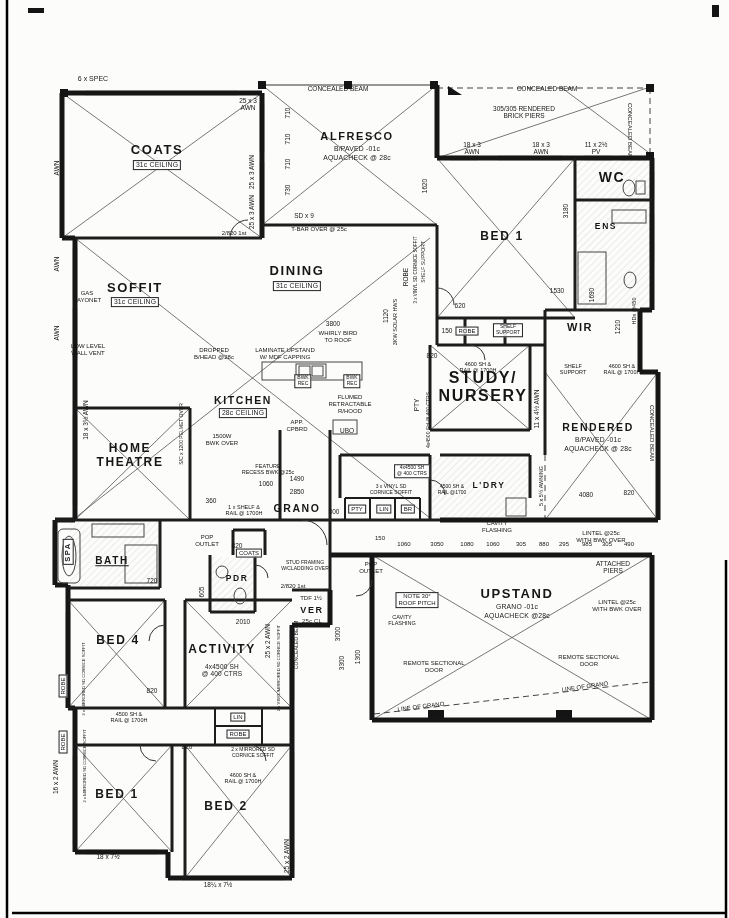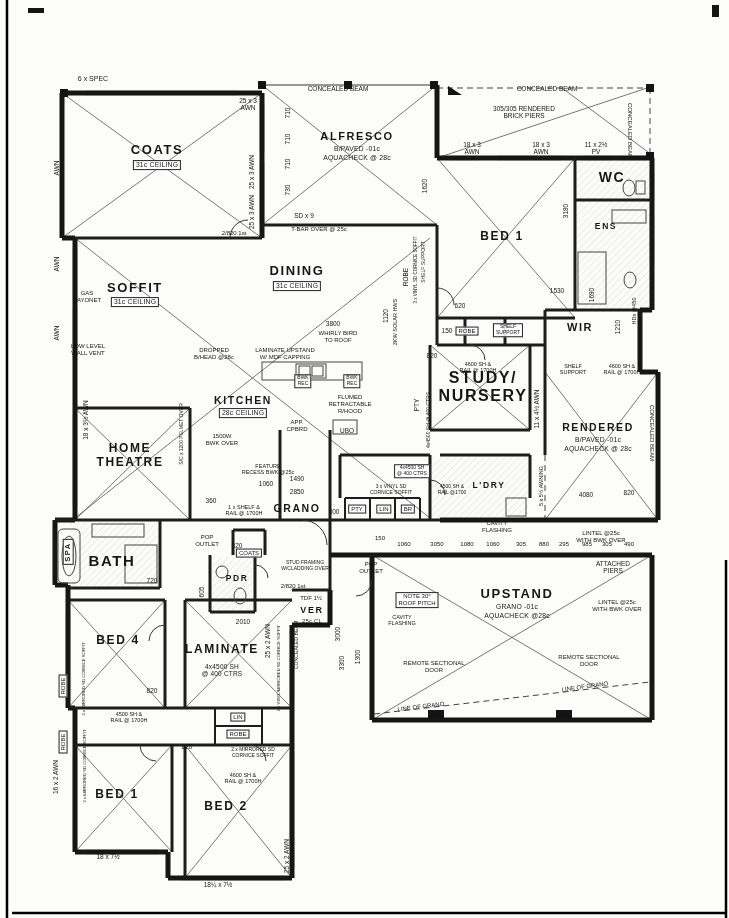--- a/index.html
+++ b/index.html
@@ -166,25 +166,25 @@
       <div class="lbl room" style="left: 297px; top: 271px; font-size: 13px; transform: translate(-50%, -50%);">DINING</div>
       <div class="lbl room" style="left: 580px; top: 327px; font-size: 11px; transform: translate(-50%, -50%);">WIR</div>
       <div class="lbl room" style="left: 483px; top: 387px; font-size: 16px; transform: translate(-50%, -50%);">STUDY/
 NURSERY</div>
       <div class="lbl room" style="left: 243px; top: 400px; font-size: 10.5px; transform: translate(-50%, -50%);">KITCHEN</div>
       <div class="lbl room" style="left: 130px; top: 456px; font-size: 12px; transform: translate(-50%, -50%);">HOME
 THEATRE</div>
       <div class="lbl room" style="left: 598px; top: 427px; font-size: 10.5px; transform: translate(-50%, -50%);">RENDERED</div>
       <div class="lbl room" style="left: 297px; top: 508px; font-size: 10.5px; transform: translate(-50%, -50%);">GRANO</div>
       <div class="lbl room" style="left: 489px; top: 486px; font-size: 8.5px; transform: translate(-50%, -50%);">L'DRY</div>
-      <div class="lbl room" style="left: 112px; top: 561px; font-size: 15px; transform: translate(-50%, -50%);">BATH</div>
+      <div class="lbl room" style="left: 112px; top: 561px; font-size: 10px; transform: translate(-50%, -50%); text-decoration: underline;">BATH</div>
       <div class="lbl room" style="left: 237px; top: 579px; font-size: 8.5px; transform: translate(-50%, -50%);">PDR</div>
       <div class="lbl room" style="left: 312px; top: 610px; font-size: 9px; transform: translate(-50%, -50%);">VER</div>
       <div class="lbl room" style="left: 118px; top: 641px; font-size: 12px; transform: translate(-50%, -50%);">BED 4</div>
-      <div class="lbl room" style="left: 222px; top: 650px; font-size: 12px; transform: translate(-50%, -50%);">LAMINATE</div>
+      <div class="lbl room" style="left: 222px; top: 650px; font-size: 12px; transform: translate(-50%, -50%);">ACTIVITY</div>
       <div class="lbl room" style="left: 517px; top: 594px; font-size: 13px; transform: translate(-50%, -50%);">UPSTAND</div>
       <div class="lbl room" style="left: 117px; top: 795px; font-size: 12px; transform: translate(-50%, -50%);">BED 1</div>
       <div class="lbl room" style="left: 226px; top: 807px; font-size: 12px; transform: translate(-50%, -50%);">BED 2</div>
       <div class="lbl room" style="left: 612px; top: 177px; font-size: 14px; transform: translate(-50%, -50%);">WC</div>
       <div class="lbl room" style="left: 606px; top: 227px; font-size: 8.5px; transform: translate(-50%, -50%);">ENS</div>
       <div class="lbl room box" style="left: 68px; top: 552px; font-size: 7.5px; transform: translate(-50%, -50%) rotate(-90deg);">SPA</div>
       <div class="lbl note box" style="left: 157px; top: 165px; transform: translate(-50%, -50%);">31c CEILING</div>
       <div class="lbl note" style="left: 357px; top: 149px; transform: translate(-50%, -50%);">B/PAVED -01c</div>
       <div class="lbl note" style="left: 357px; top: 158px; transform: translate(-50%, -50%);">AQUACHECK @ 28c</div>
       <div class="lbl note box" style="left: 135px; top: 302px; transform: translate(-50%, -50%);">31c CEILING</div>

